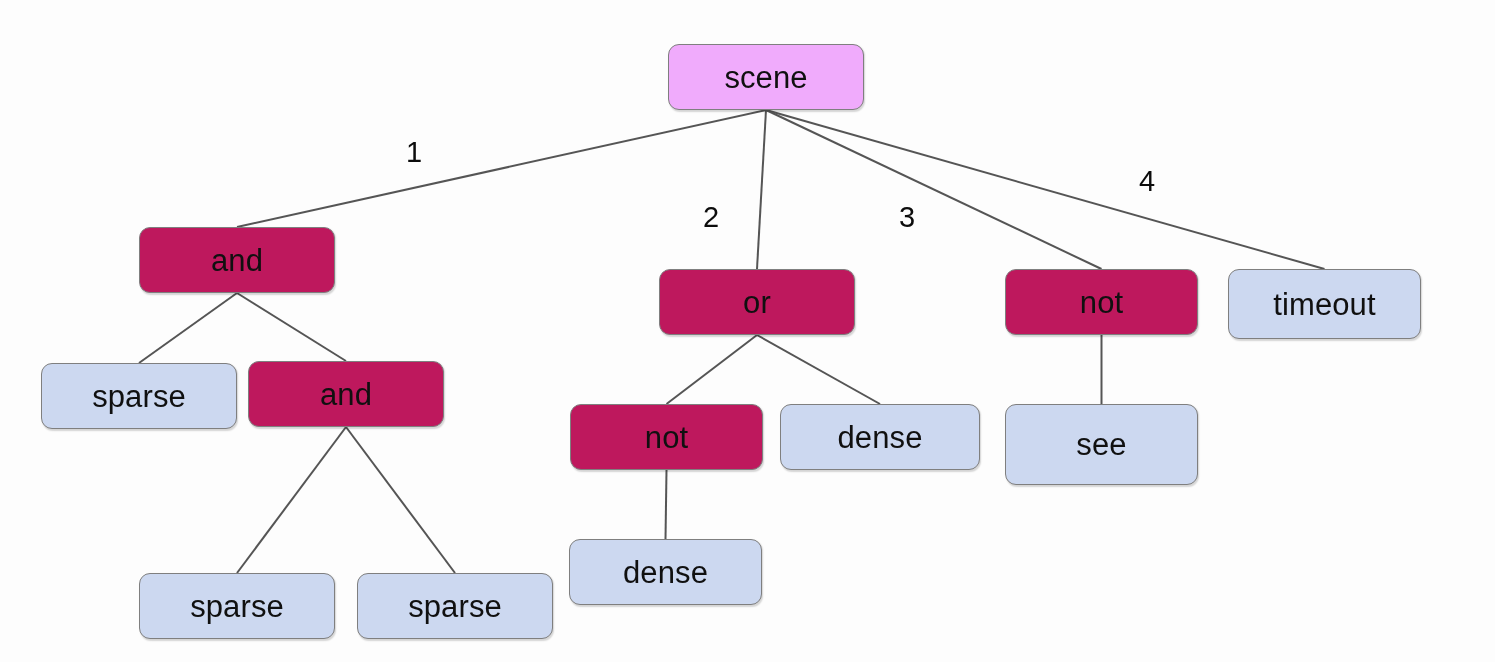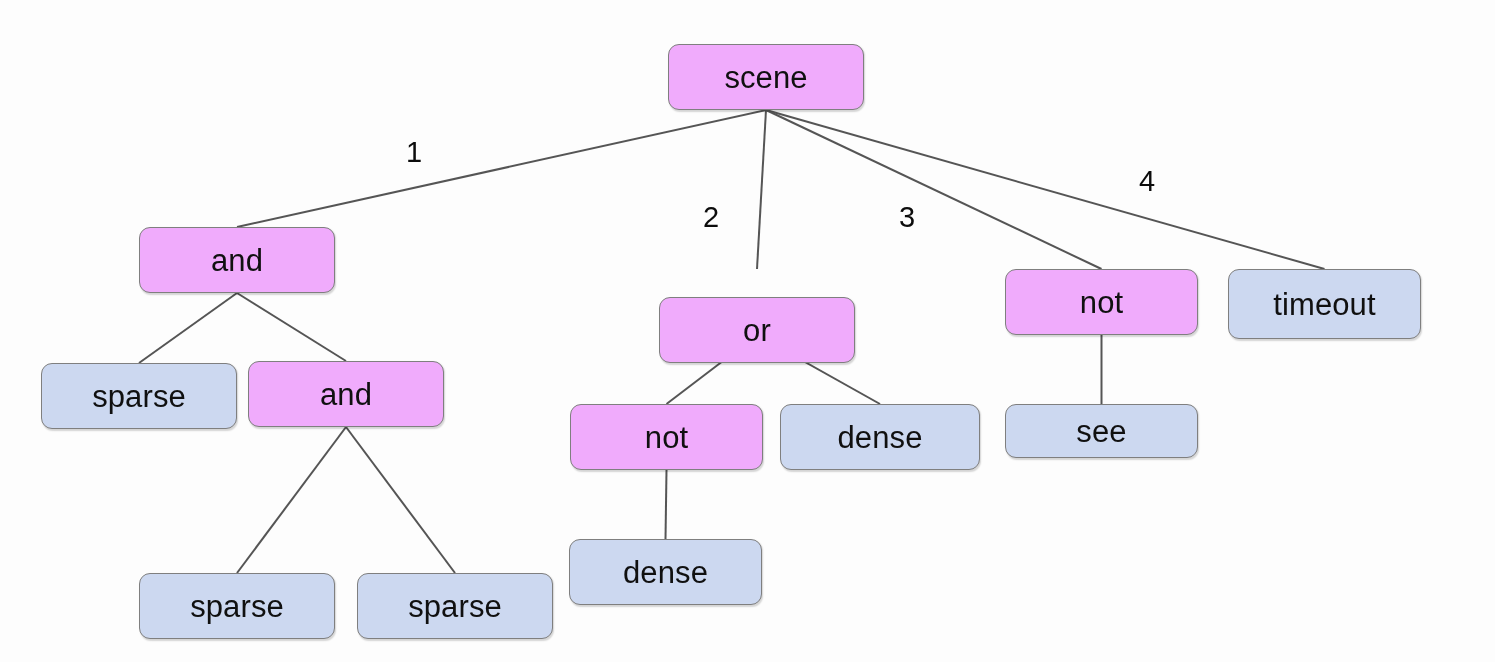--- a/index.html
+++ b/index.html
@@ -36,21 +36,21 @@
     justify-content: center;
     font-size: 31px;
     line-height: 1;
     color: #101010;
     letter-spacing: 0.1px;
     box-shadow: 1px 1.5px 1.5px rgba(0,0,0,0.16);
     white-space: nowrap;
     user-select: none;
   }
   .node.root   { background: #f0abfc; }
-  .node.op     { background: #f0abfc; }
+  .node.op     { background: #be185d; }
   .node.leaf   { background: #ccd8f0; }
   .edge-label {
     position: absolute;
     font-size: 29px;
     line-height: 1;
     color: #0c0c0c;
     user-select: none;
   }
 </style>
 </head>
@@ -70,24 +70,24 @@
       <line x1="757" y1="335" x2="880" y2="404" stroke="#555555" stroke-width="2"></line>
       <line x1="666.5" y1="470" x2="665.5" y2="539" stroke="#555555" stroke-width="2"></line>
       <line x1="1101.5" y1="335" x2="1101.5" y2="404" stroke="#555555" stroke-width="2"></line>
     </svg>
 <div class="edge-label" style="left: 406px; top: 138px;">1</div>
     <div class="edge-label" style="left: 703px; top: 203px;">2</div>
     <div class="edge-label" style="left: 899px; top: 203px;">3</div>
     <div class="edge-label" style="left: 1139px; top: 167px;">4</div>
     <div class="node root" style="left: 668px; top: 44px; width: 196px; height: 66px;">scene</div>
     <div class="node op" style="left: 139px; top: 227px; width: 196px; height: 66px;">and</div>
-    <div class="node op" style="left: 659px; top: 269px; width: 196px; height: 66px; margin-top: 28px;">or</div>
+    <div class="node op" style="left: 659px; top: 269px; width: 196px; height: 66px;">or</div>
     <div class="node op" style="left: 1005px; top: 269px; width: 193px; height: 66px;">not</div>
     <div class="node leaf" style="left: 1228px; top: 269px; width: 193px; height: 70px;">timeout</div>
     <div class="node leaf" style="left: 41px; top: 363px; width: 196px; height: 66px;">sparse</div>
     <div class="node op" style="left: 248px; top: 361px; width: 196px; height: 66px;">and</div>
     <div class="node op" style="left: 570px; top: 404px; width: 193px; height: 66px;">not</div>
     <div class="node leaf" style="left: 780px; top: 404px; width: 200px; height: 66px;">dense</div>
-    <div class="node leaf" style="left: 1005px; top: 404px; width: 193px; height: 54px;">see</div>
+    <div class="node leaf" style="left: 1005px; top: 404px; width: 193px; height: 81px;">see</div>
     <div class="node leaf" style="left: 569px; top: 539px; width: 193px; height: 66px;">dense</div>
     <div class="node leaf" style="left: 139px; top: 573px; width: 196px; height: 66px;">sparse</div>
     <div class="node leaf" style="left: 357px; top: 573px; width: 196px; height: 66px;">sparse</div>
   </div>
 
 </body></html>

